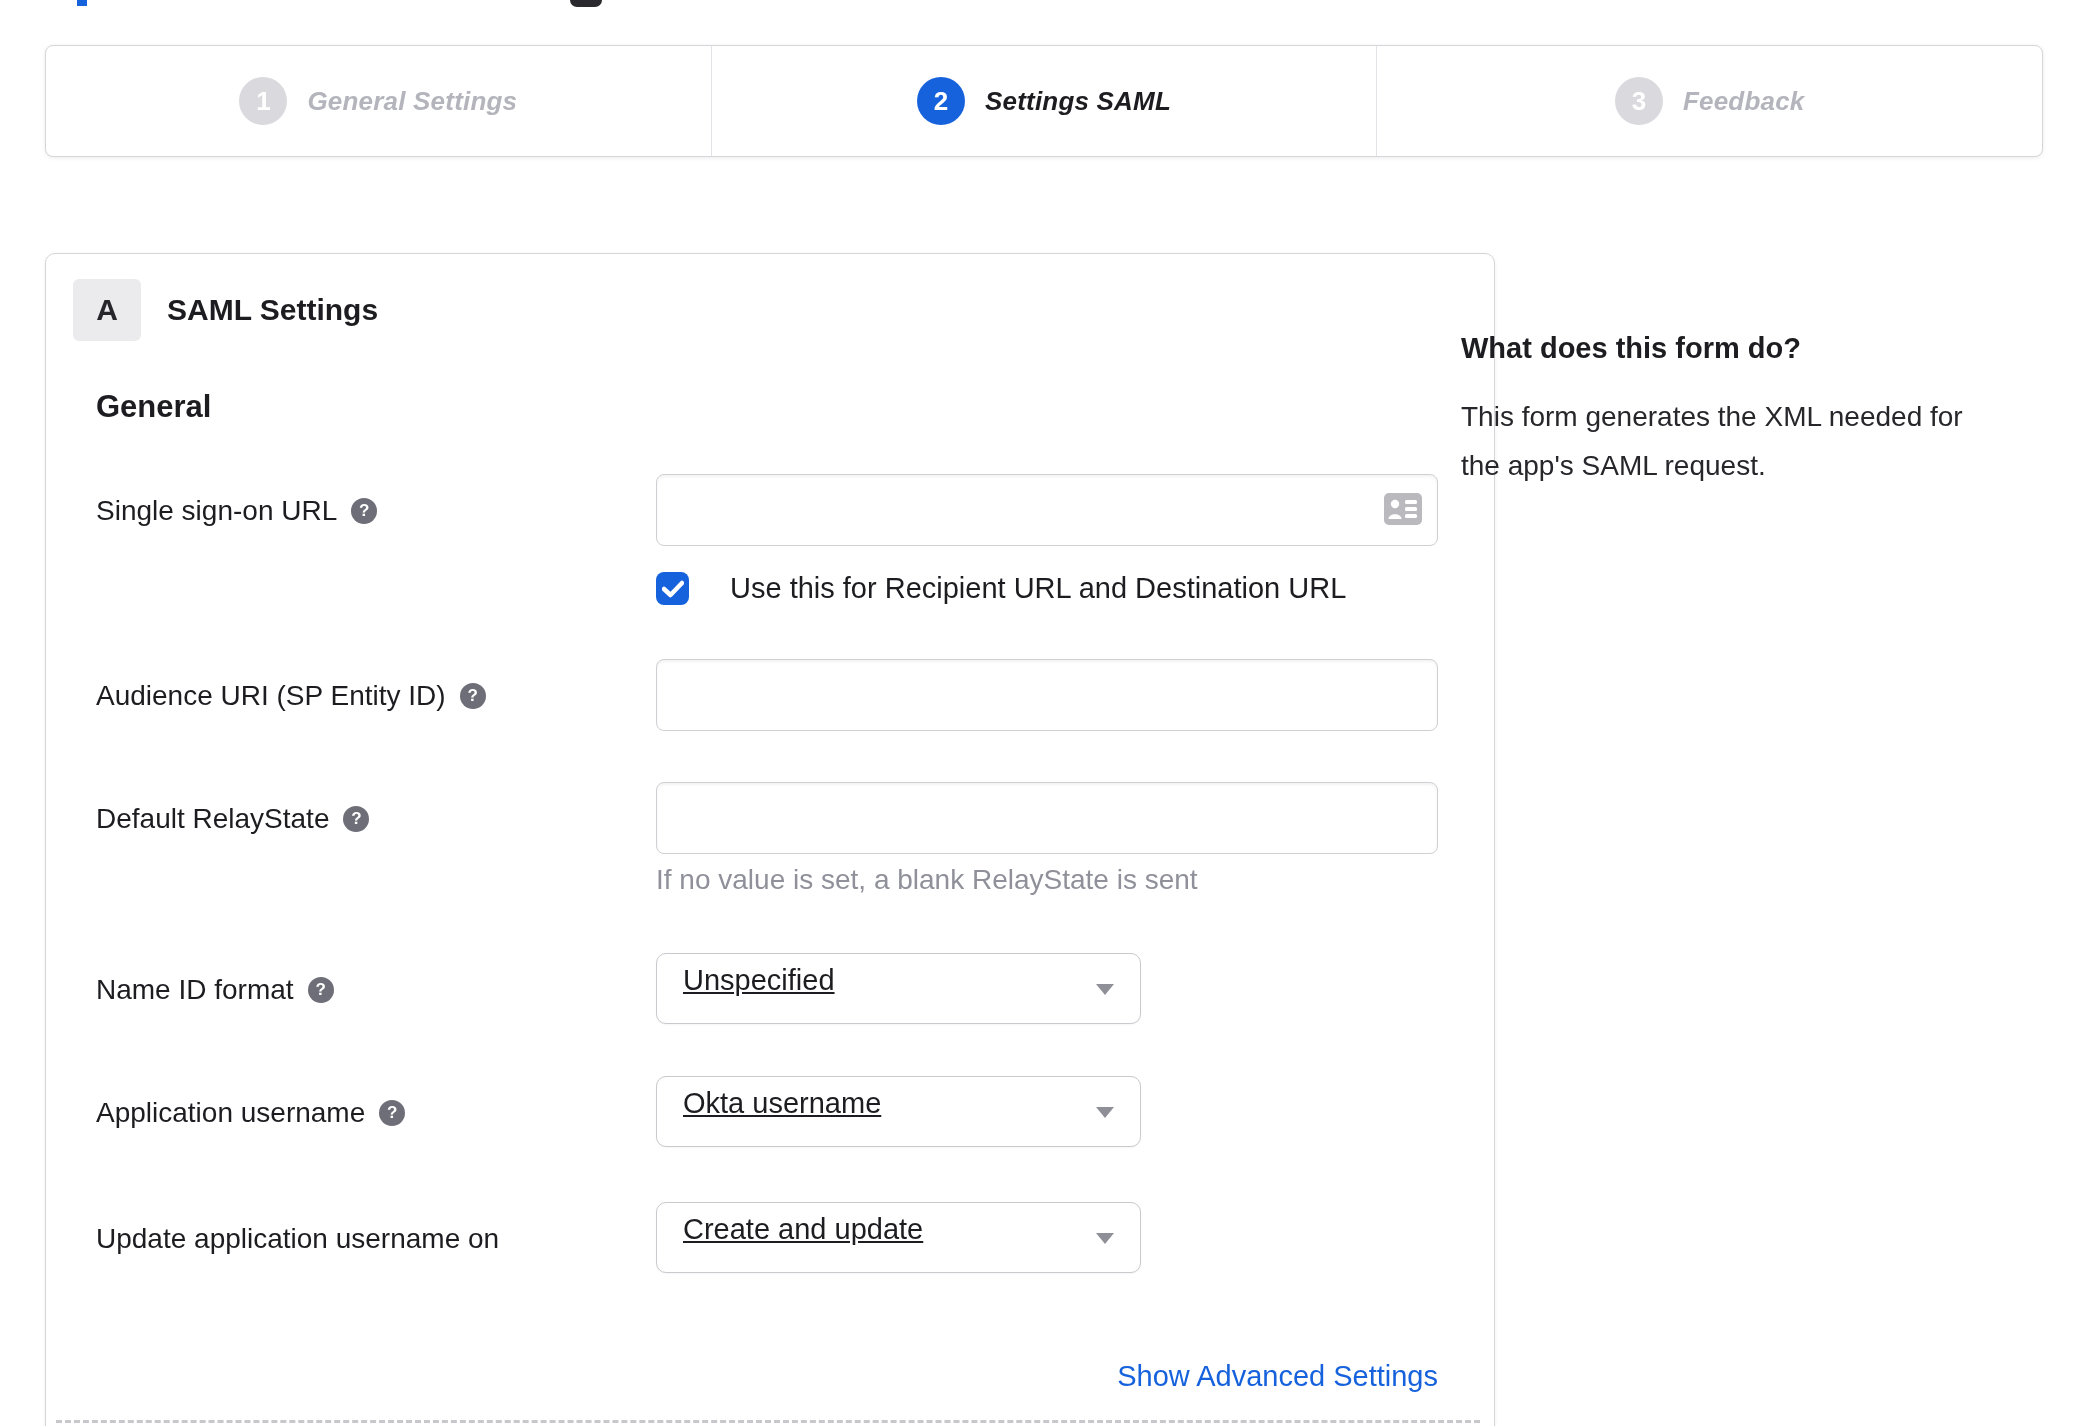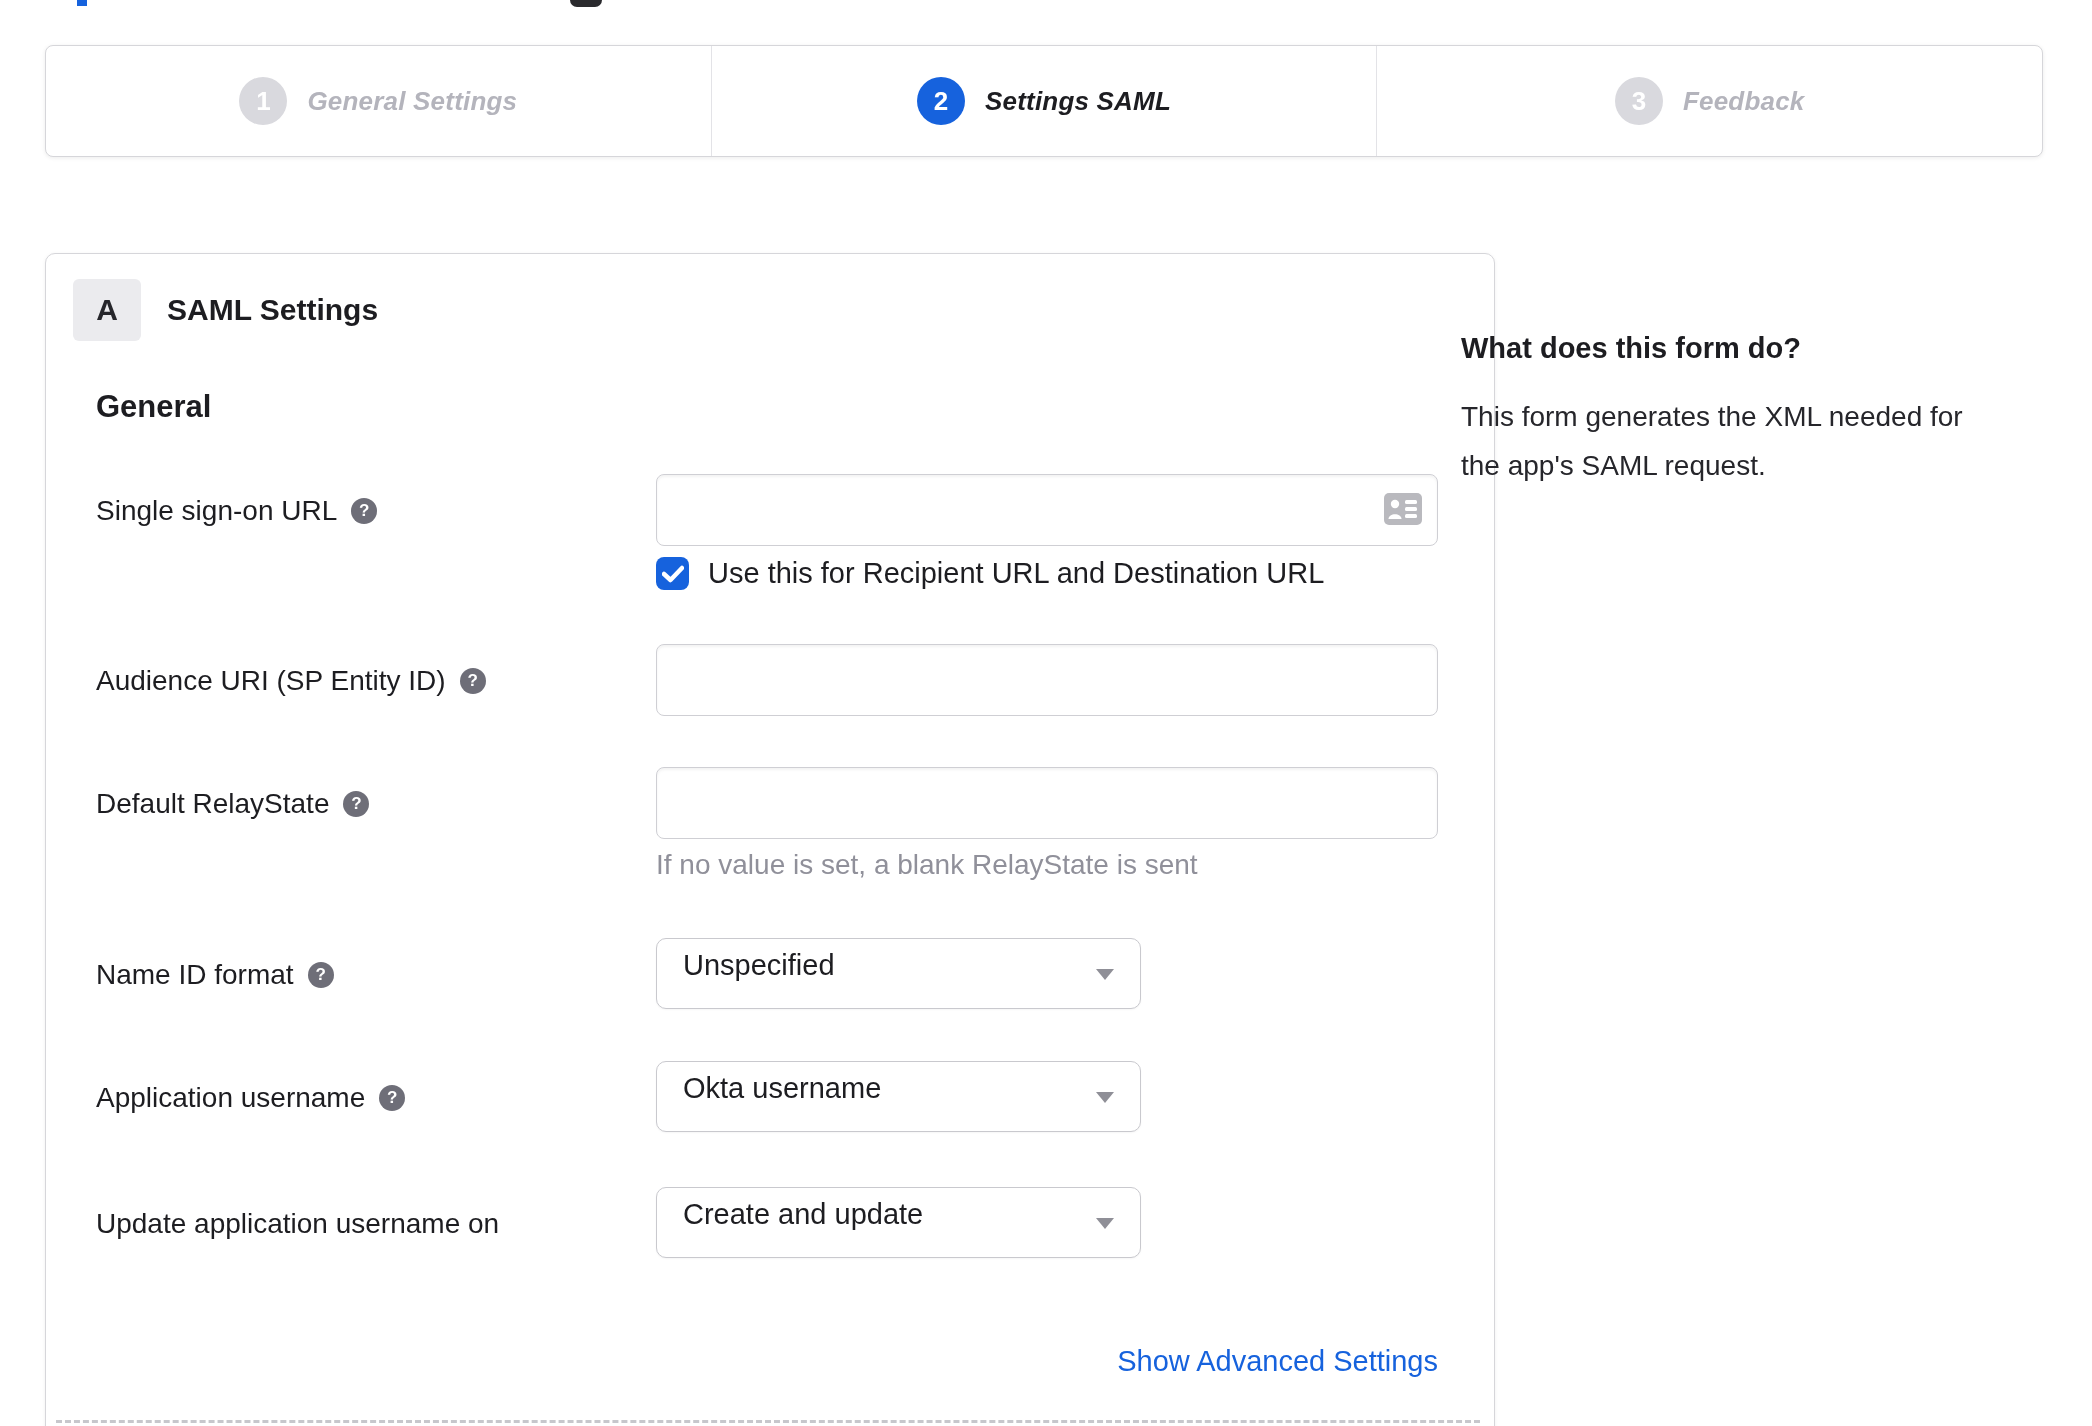--- a/index.html
+++ b/index.html
@@ -69,35 +69,35 @@
   input.text {
     width: 782px; height: 72px;
     border: 1px solid #cfcfd4; border-radius: 8px;
     box-shadow: inset 0 2px 3px rgba(0,0,0,0.05);
     font-family: "Liberation Sans", sans-serif;
     font-size: 28px; color: #1d1d21; padding: 0 64px 0 20px;
     outline: none; background: #fff;
   }
   .card-icon { position: absolute; right: 16px; top: 19px; width: 38px; height: 32px; }
 
-  .check-row { margin-top: 11px; display: flex; align-items: center; gap: 19px; }
+  .check-row { margin-top: 26px; display: flex; align-items: center; gap: 41px; }
   .checkbox {
     width: 33px; height: 33px; background: #1662dd; border-radius: 8px;
     display: flex; align-items: center; justify-content: center; cursor: pointer; flex: none;
   }
   .check-label { font-size: 29px; color: #1d1d21; }
 
   .hint { margin-top: 10px; font-size: 28px; color: #90909a; }
 
   .select {
     position: relative; width: 485px; height: 71px;
     border: 1px solid #c9c9ce; border-radius: 10px; background: #fff;
     box-shadow: 0 1px 2px rgba(0,0,0,0.04);
     display: flex; align-items: center; padding: 0 60px 16px 26px;
-    font-size: 29px; color: #1d1d21; cursor: pointer;
+    font-size: 29px; color: #1d1d21; cursor: pointer; text-decoration: underline;
   }
   .caret {
     position: absolute; right: 26px; top: 30px;
     width: 0; height: 0;
     border-left: 9px solid transparent; border-right: 9px solid transparent;
     border-top: 11px solid #8f8f97;
   }
 
   .m-row1 { margin-top: 49px; }
   .m-row2 { margin-top: 54px; }

